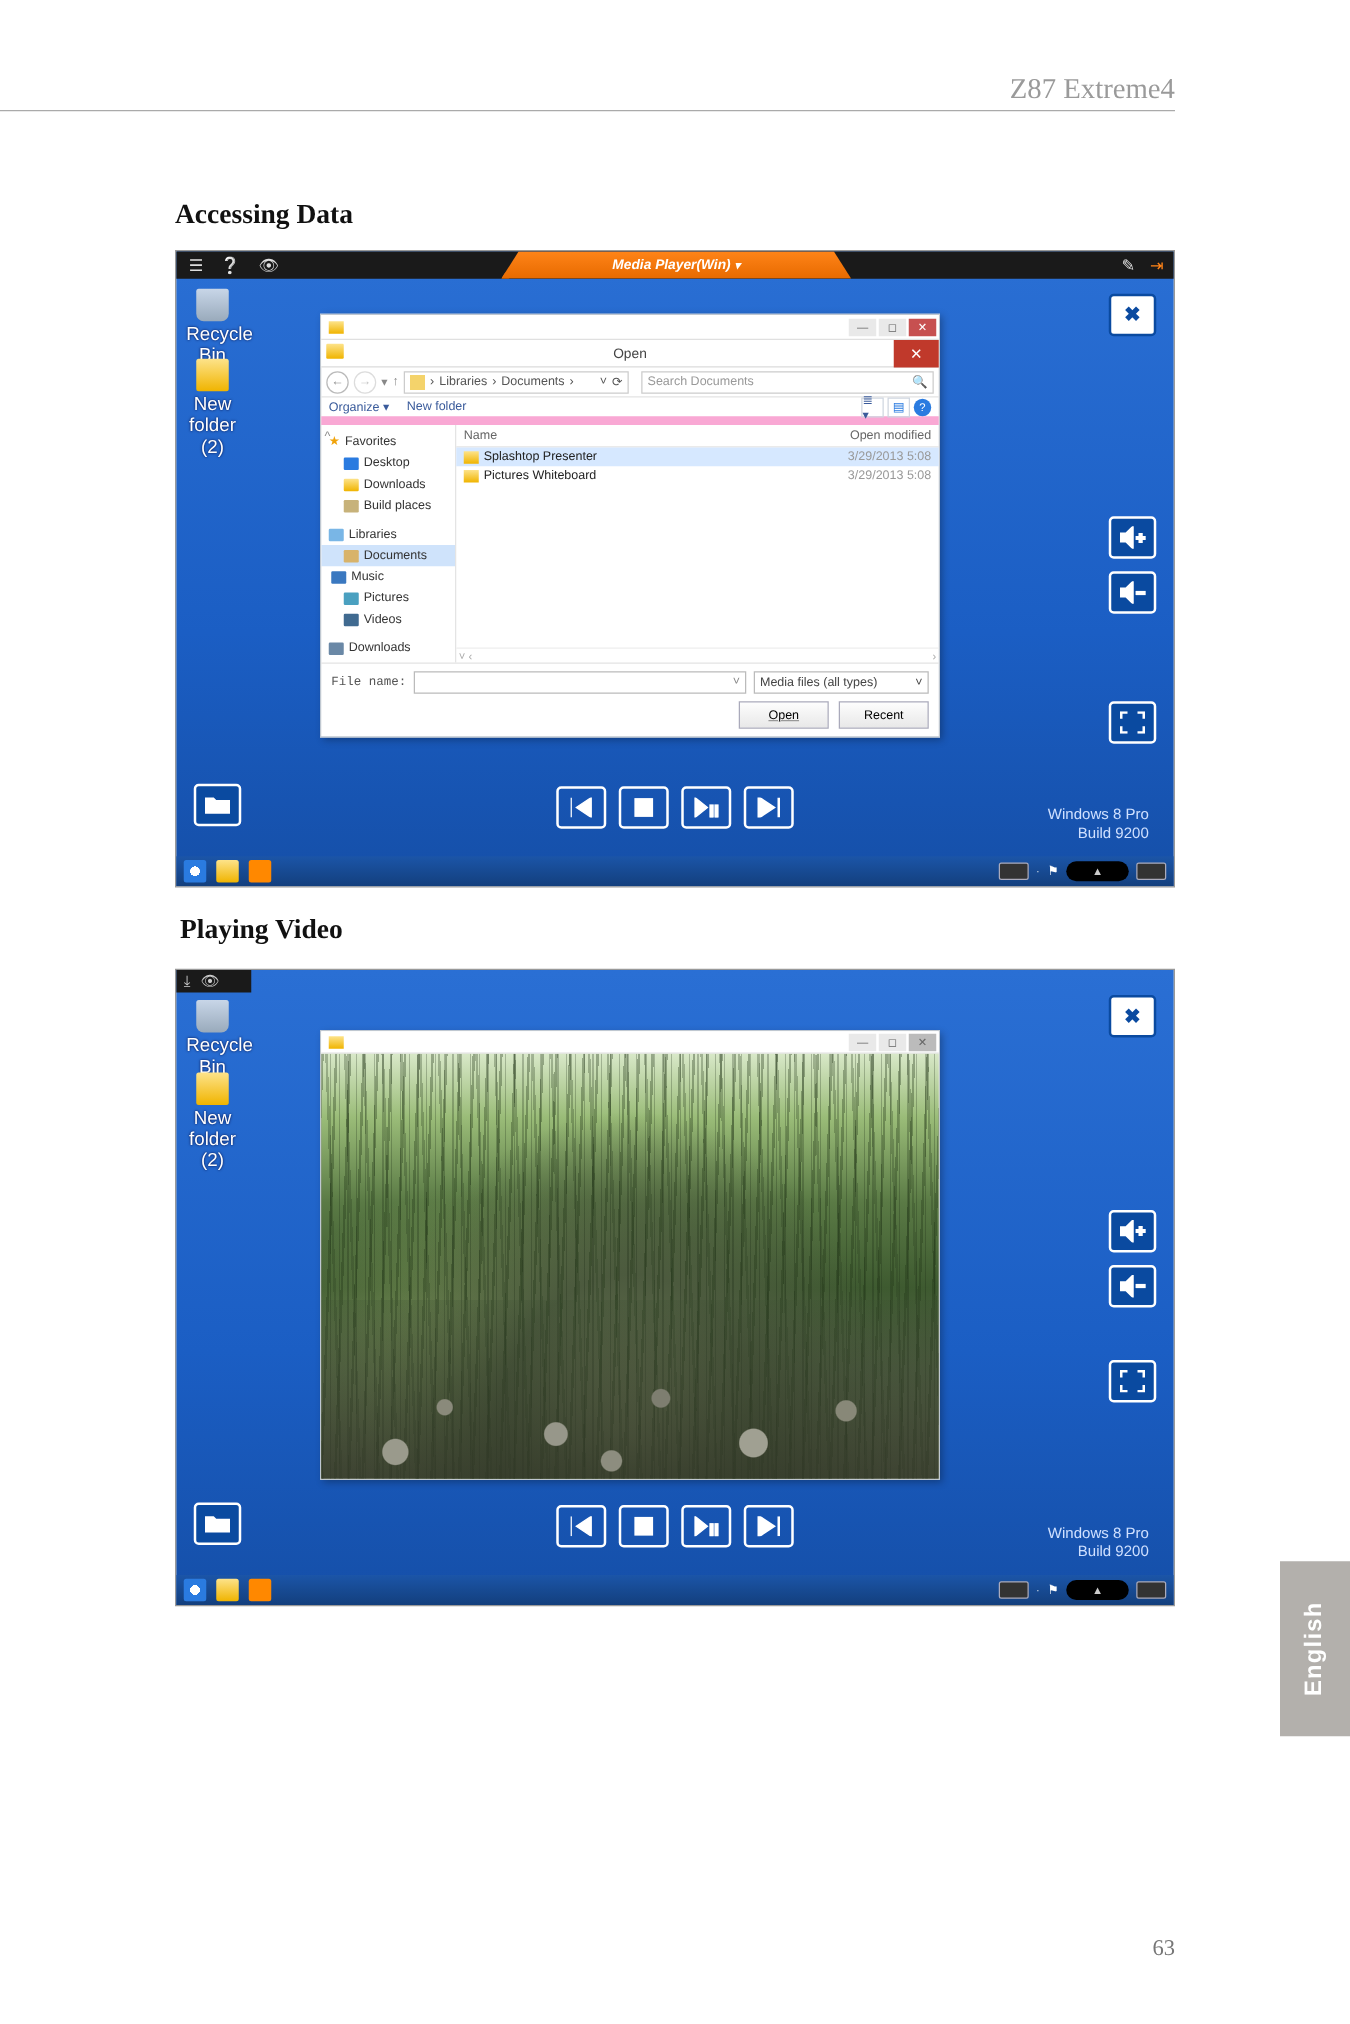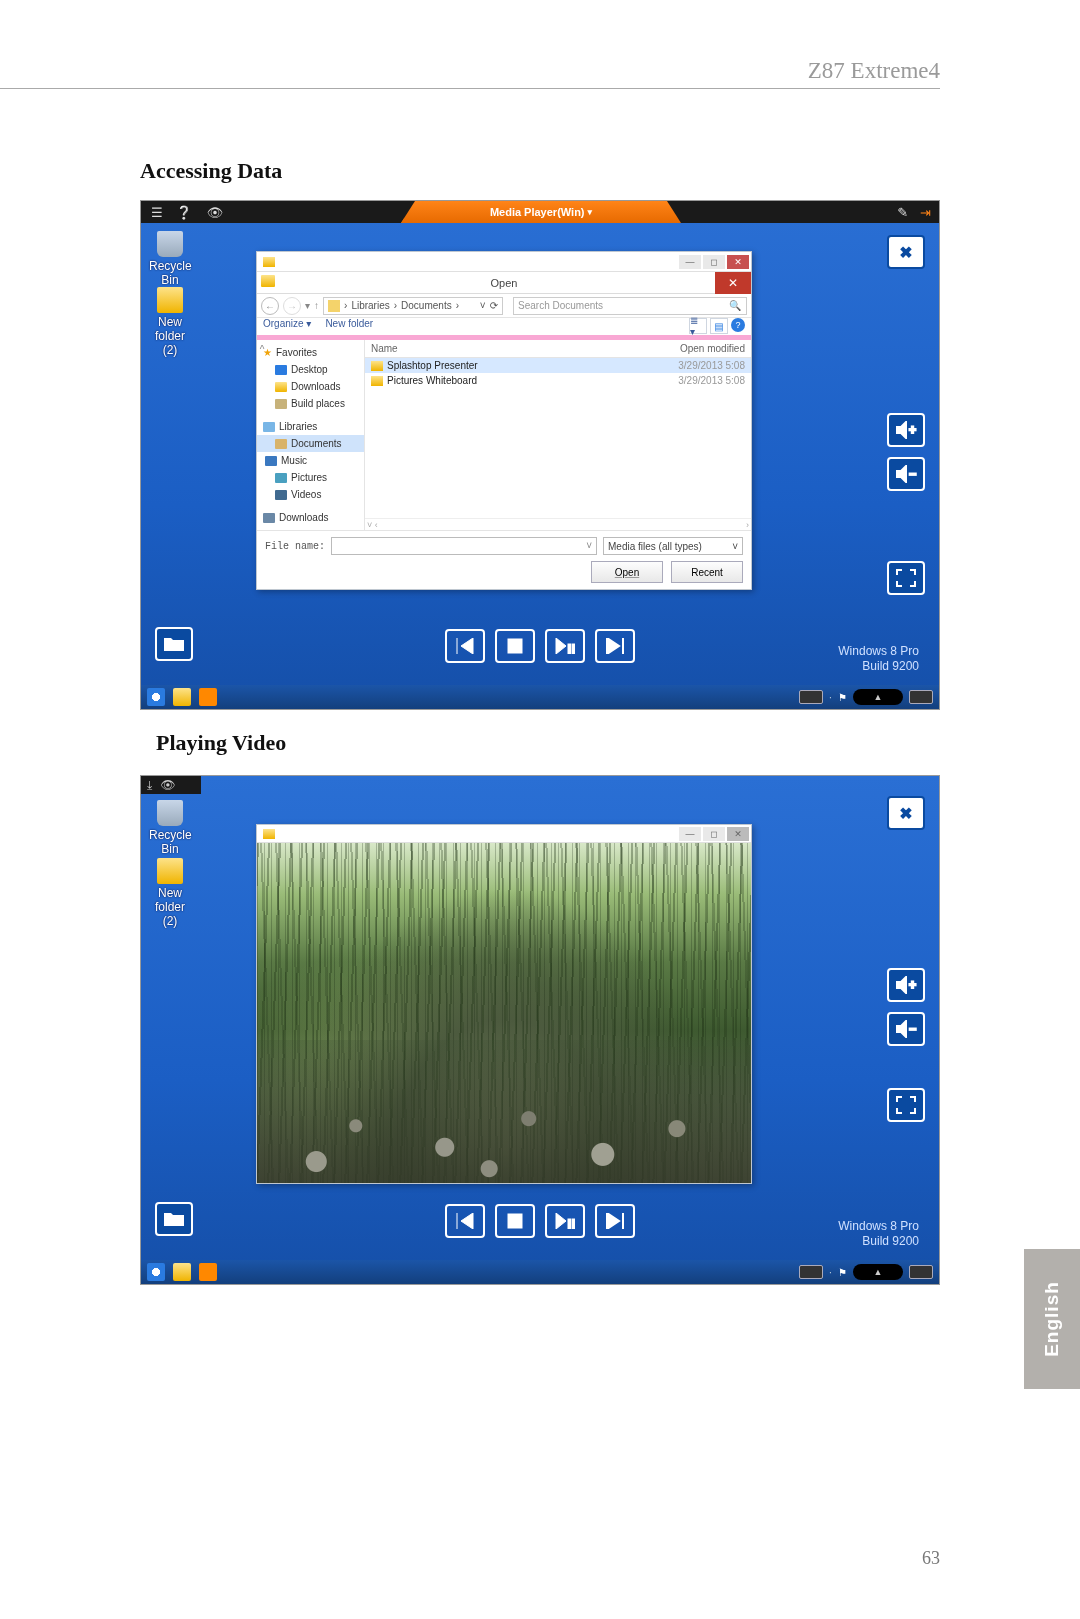--- a/index.html
+++ b/index.html
@@ -28,21 +28,21 @@
     font-family: Georgia, serif;
   }
   .section-heading {
     position: absolute;
     font-weight: bold;
     font-size: 22px;
     color: #111;
     font-family: Georgia, serif;
   }
   .h1 { left: 140px; top: 158px; }
-  .h2 { left: 156px; top: 730px; }
+  .h2 { left: 144px; top: 730px; }
 
   .screenshot {
     position: absolute;
     left: 140px;
     width: 800px;
     height: 510px;
     background: linear-gradient(180deg,#2a6fd4,#1b5ec4 60%,#154fa8);
     border: 1px solid #999;
     overflow: hidden;
     font-family: Tahoma, Arial, sans-serif;
@@ -74,20 +74,21 @@
     width: 280px;
     height: 22px;
     background: linear-gradient(#ff8418,#e76a00);
     color: #fff;
     display: flex;
     align-items: center;
     justify-content: center;
     font-size: 11px;
     font-weight: bold;
     clip-path: polygon(5% 0, 95% 0, 100% 100%, 0 100%);
+    font-style: italic;
   }
   .topbar-center::before {
     content:"";
     position:absolute;
     left:-14px;top:0;width:14px;height:22px;
     background:linear-gradient(#ff8418,#e76a00);
     transform:skewX(30deg);
   }
   .topbar-right {
     position: absolute;
@@ -111,21 +112,21 @@
     gap: 8px;
     color:#ccc;
     font-size:12px;
   }
 
   .desktop-icon {
     position: absolute;
     width: 42px;
     text-align: center;
     color: #fff;
-    font-size: 12px;
+    font-size: 15px;
     text-shadow: 0 0 2px #003;
   }
   .desktop-icon .ico {
     width: 26px; height: 26px;
     margin: 0 auto 2px;
     background: #b0c4de;
     border-radius: 3px;
   }
   .folder-ico { background: linear-gradient(#fde38a,#f0b400) !important; border-radius:2px !important;}
   .bin-ico { background: linear-gradient(#c8d6e8,#9ab) !important; border-radius:2px 2px 6px 6px !important; }
@@ -250,22 +251,22 @@
     gap: 4px;
     border-bottom:1px solid #e4e4e4;
     font-size:10px;
   }
   .pw-nav .circ{width:18px;height:18px;border:1px solid #bbb;border-radius:50%;display:flex;align-items:center;justify-content:center;color:#888;}
   .pw-breadcrumb{flex:0 0 180px;border:1px solid #ccc;height:18px;display:flex;align-items:center;padding:0 4px;gap:4px;color:#555;}
   .pw-breadcrumb .chip{width:12px;height:12px;background:#f4d36b;}
   .pw-search{flex:1;border:1px solid #ccc;height:18px;padding:0 4px;color:#999;display:flex;align-items:center;justify-content:space-between;margin-left:6px;}
 
   .pw-toolbar{
-    height:22px;border-bottom:5px solid #f9a8d4;
-    display:flex;padding:0 6px;font-size:10px;color:#3a5b9b;
+    height:22px;border-bottom:7px solid #f9a8d4;
+    display:flex;align-items:center;padding:0 6px;font-size:10px;color:#3a5b9b;
   }
   .pw-toolbar .spacer{flex:1;}
   .pw-toolbar .tbtn{width:18px;height:16px;border:1px solid #cfd6e0;margin-left:3px;display:flex;align-items:center;justify-content:center;}
 
   .pw-body{display:flex;height:190px;}
   .pw-sidebar{
     width:108px;border-right:1px solid #e4e4e4;overflow:hidden;
     font-size:10px;color:#333;padding:4px 0;
   }
   .pw-sidebar .grp{padding:3px 6px;display:flex;align-items:center;gap:4px;}

